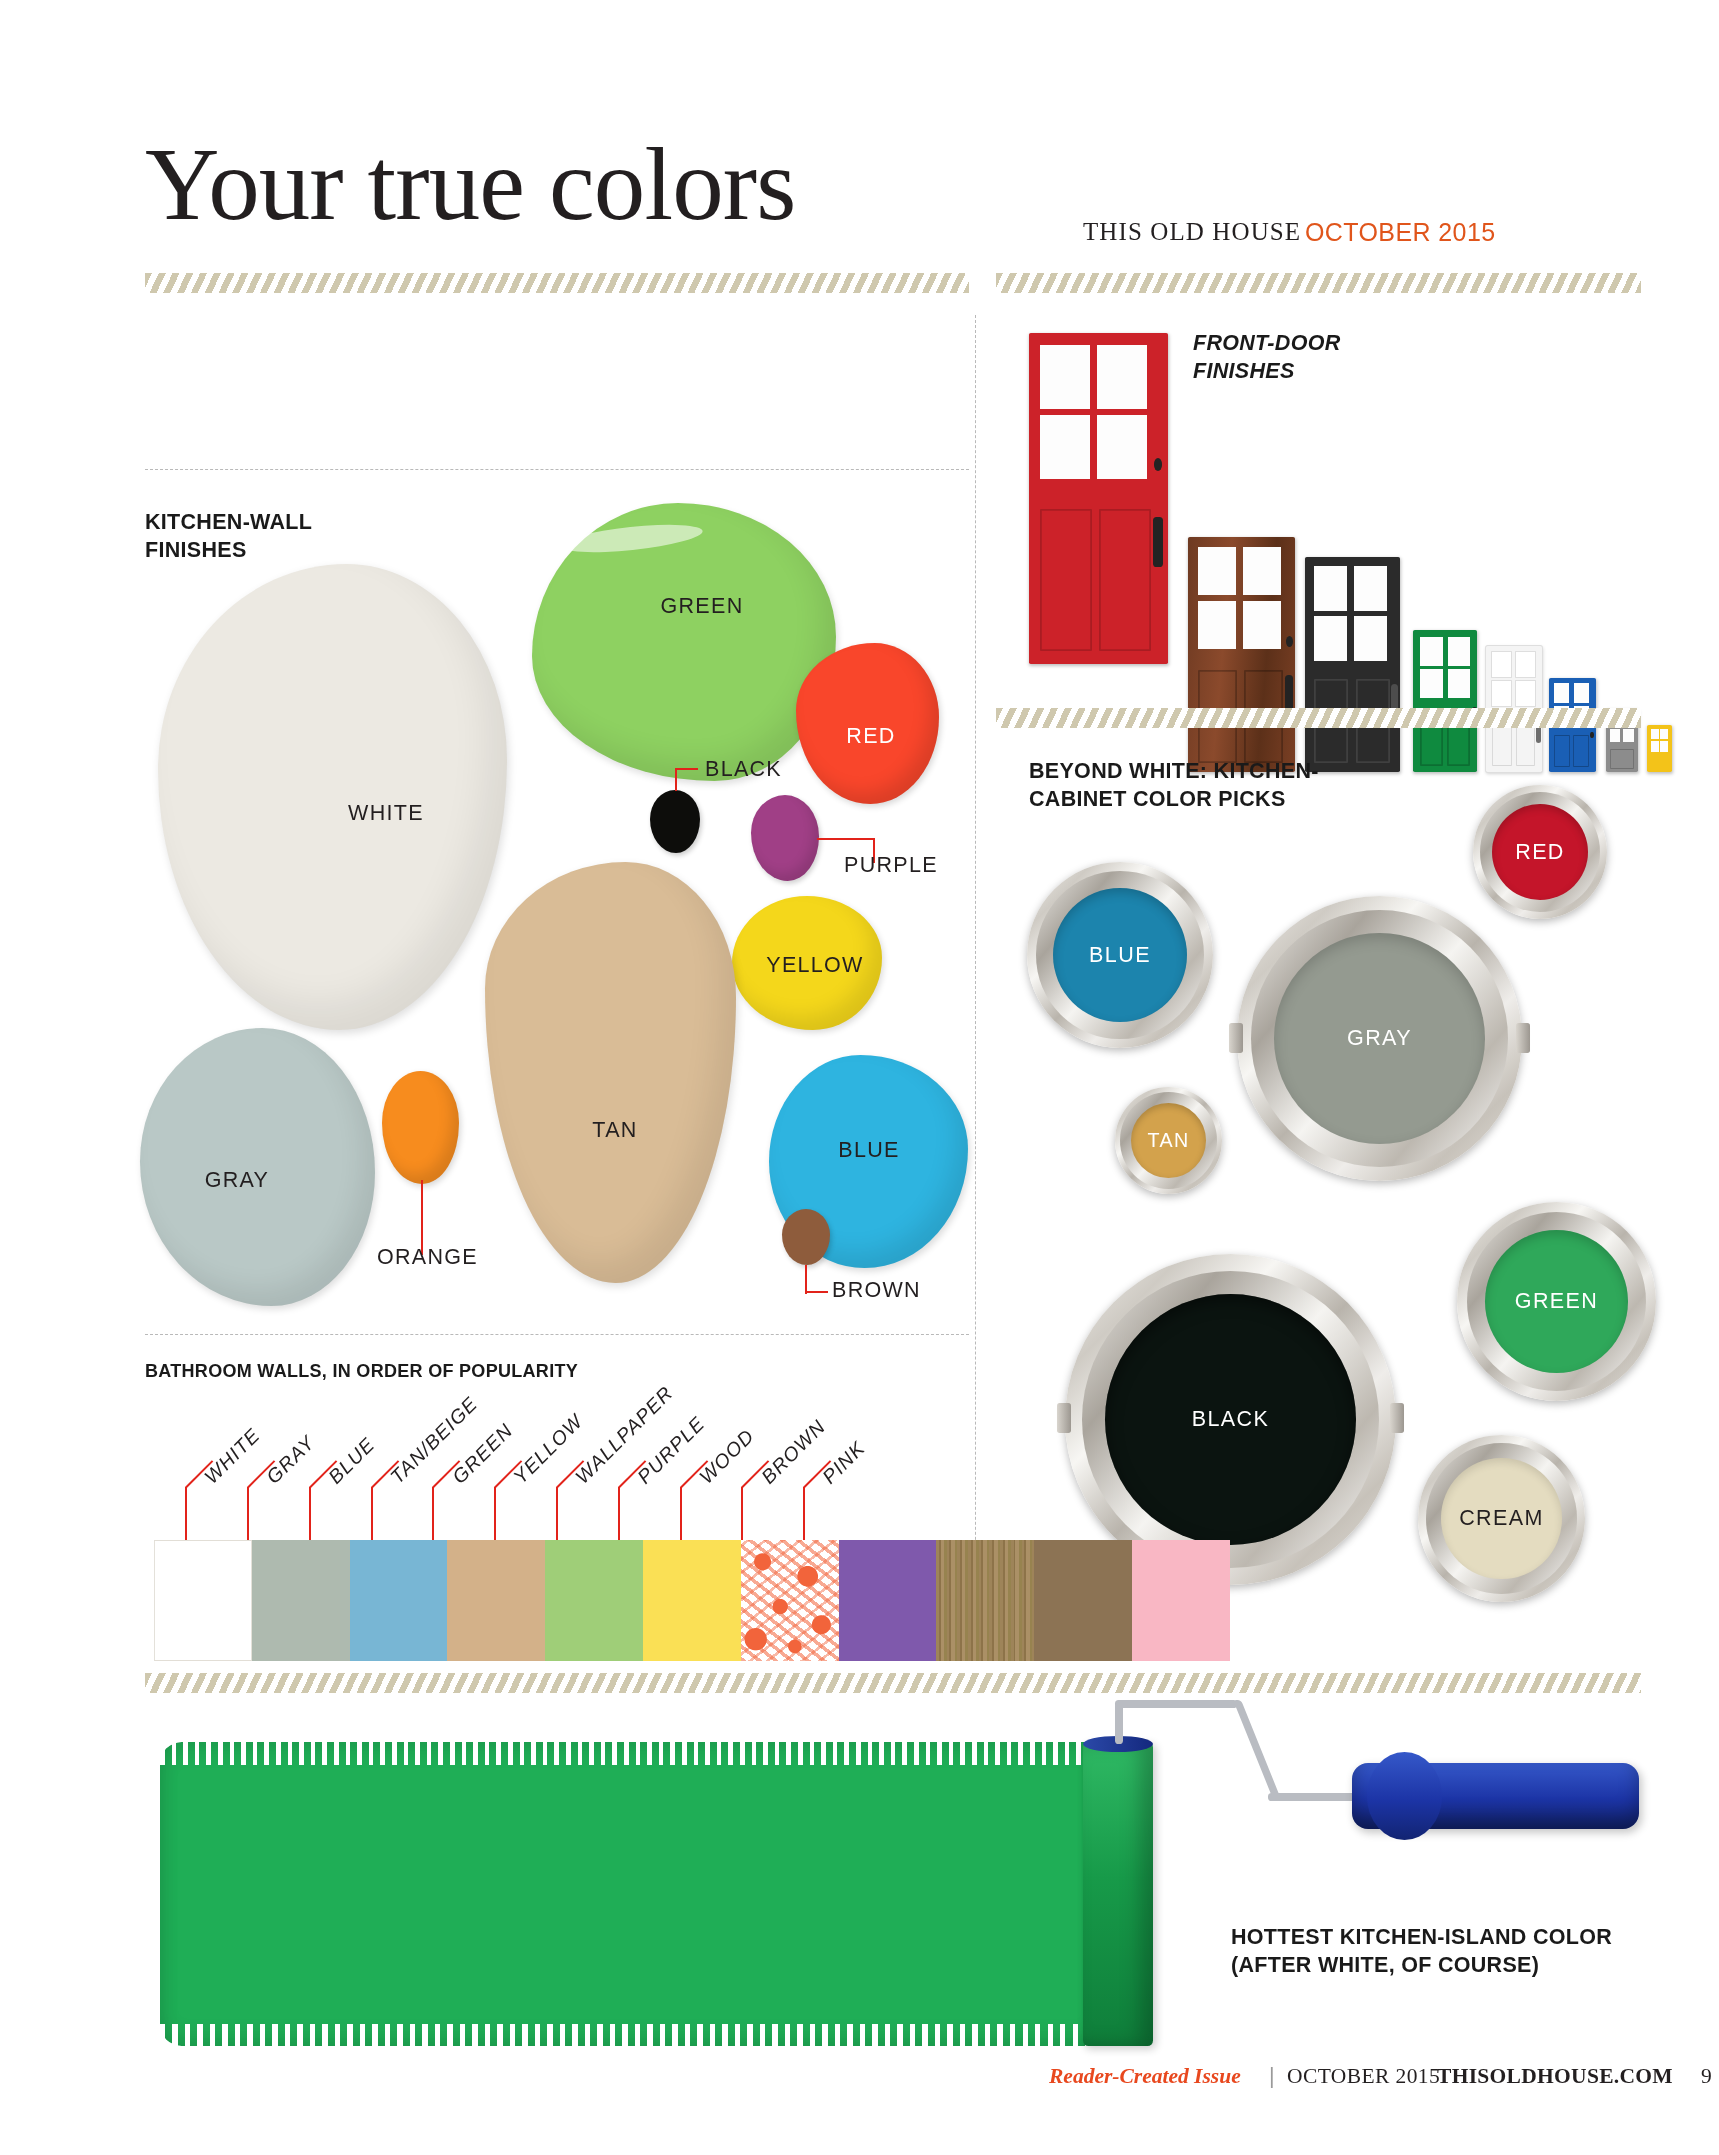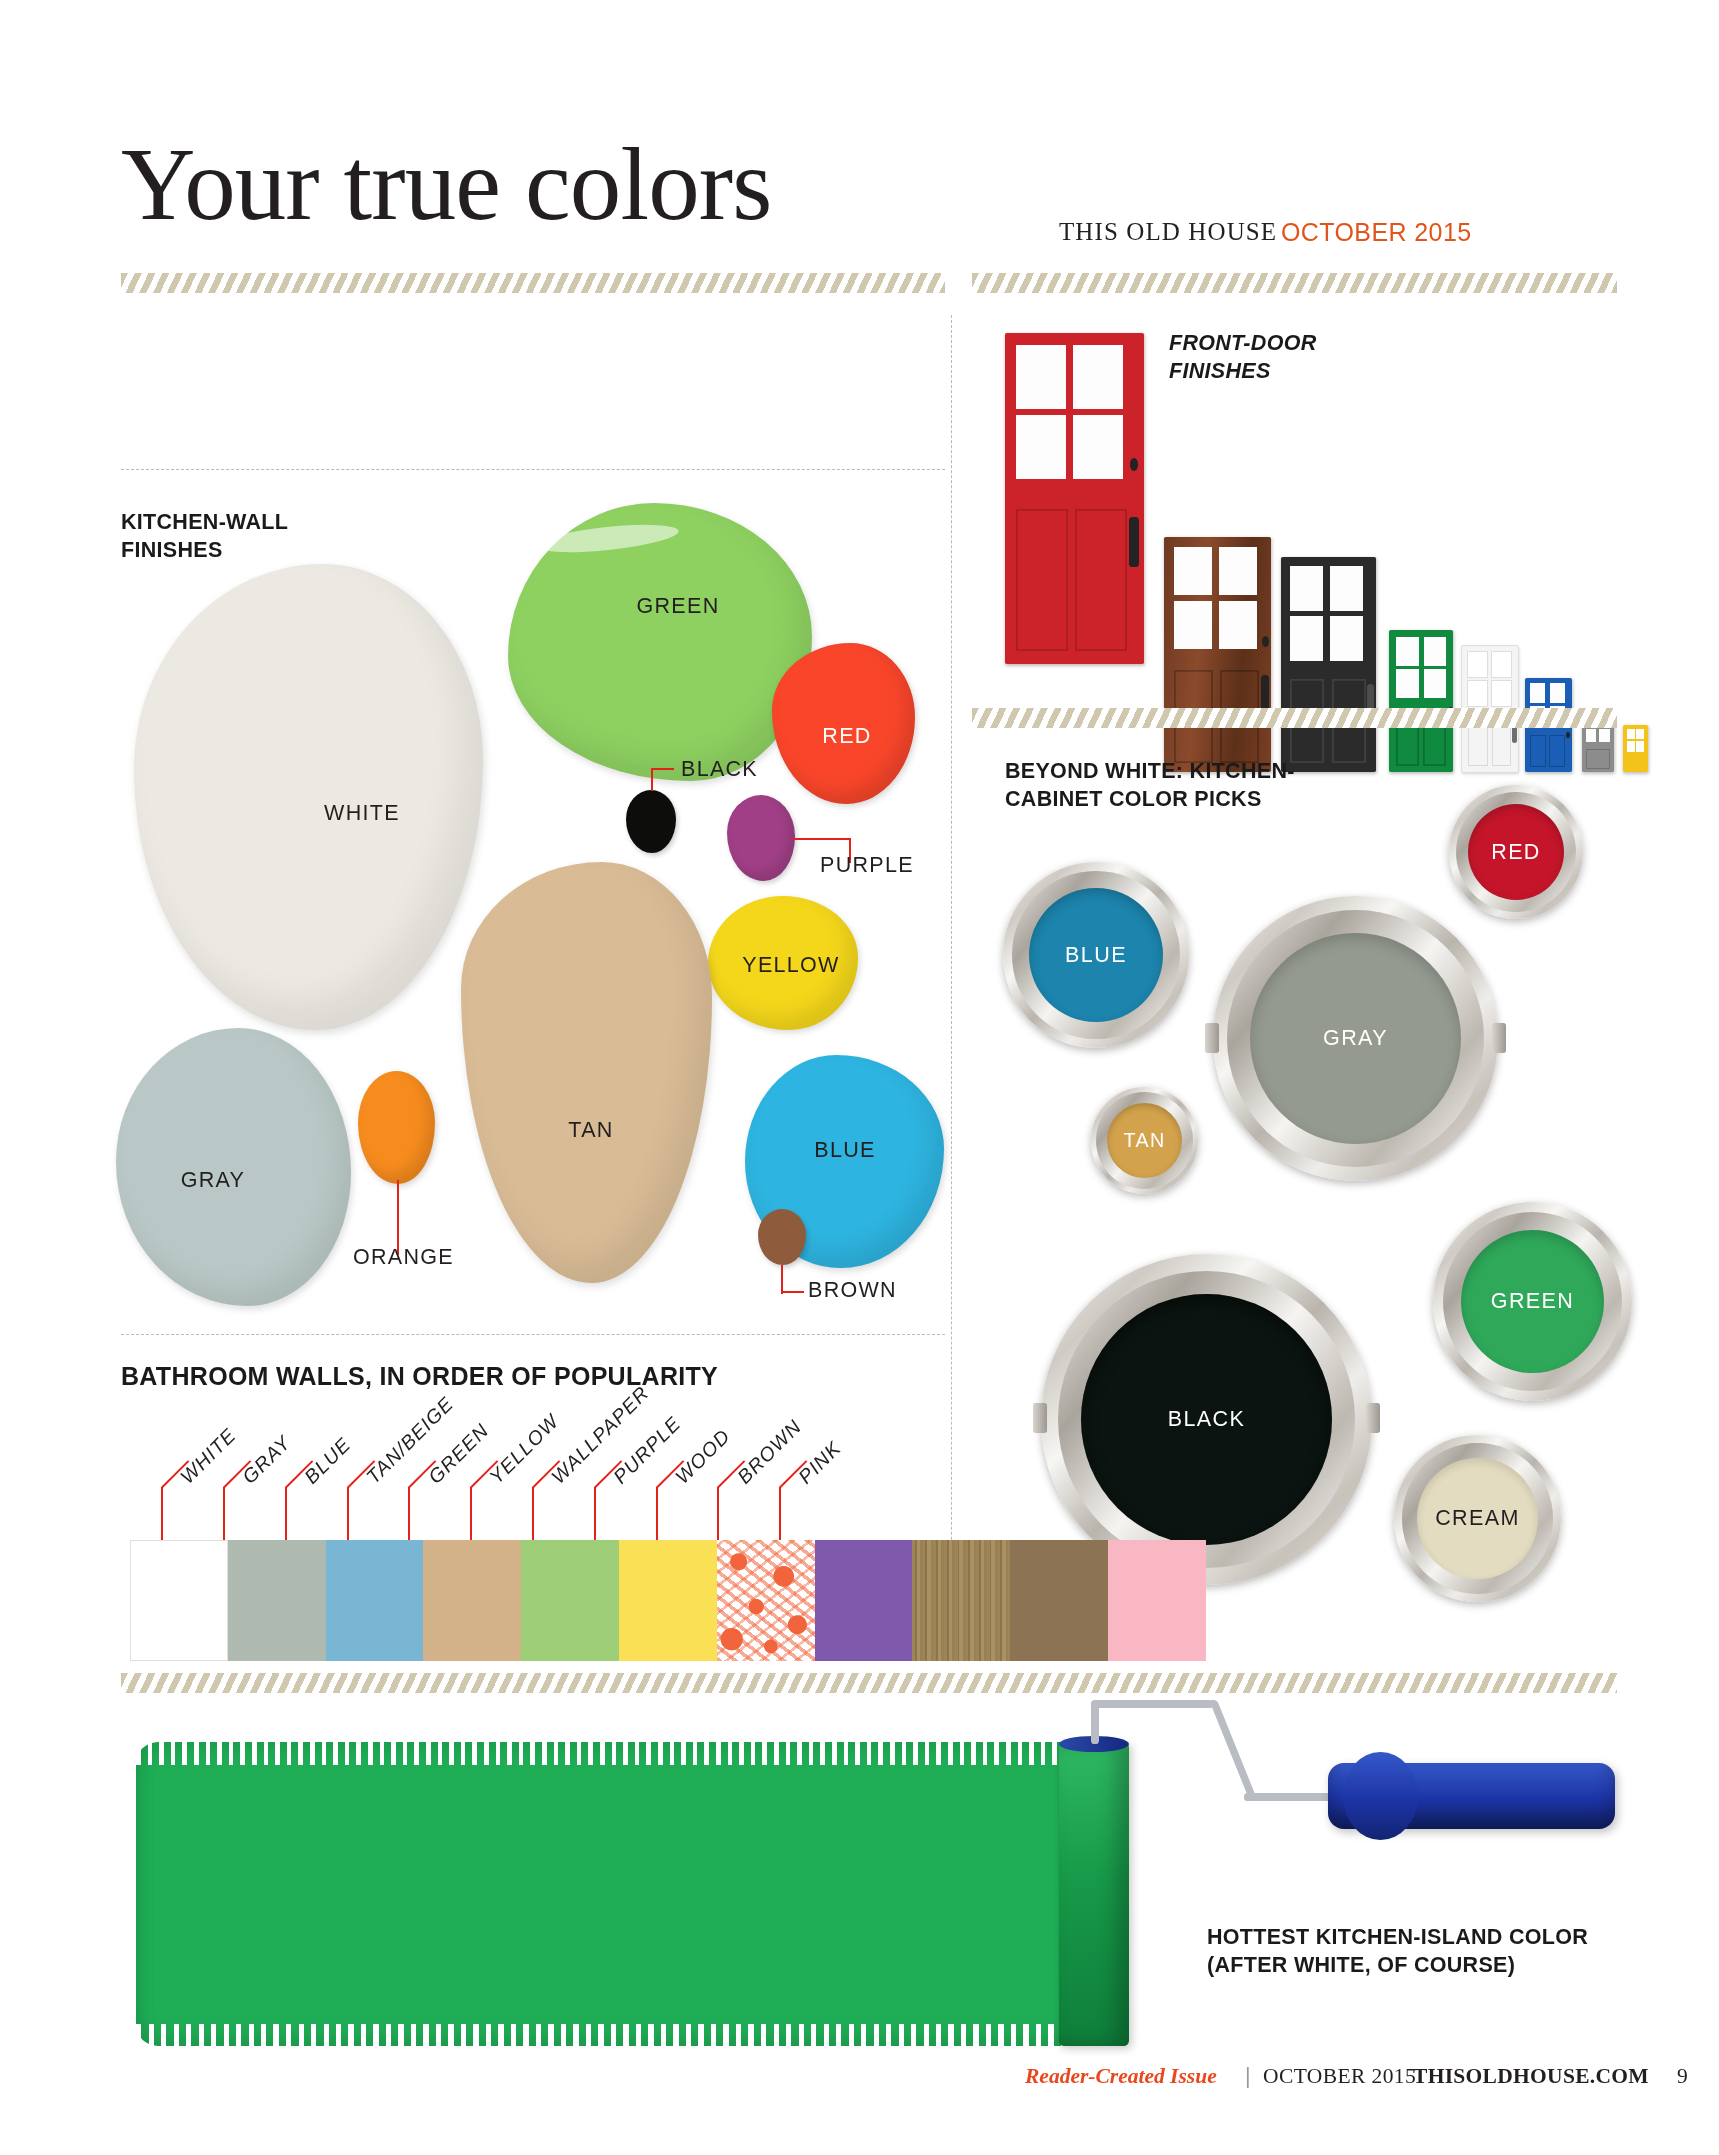--- a/index.html
+++ b/index.html
@@ -1,17 +1,17 @@
 <!DOCTYPE html>
 <html style="font-size:14.3px"><head>
 <meta charset="utf-8">
 <style>
   html,body{margin:0;padding:0;background:#fff;}
   body{width:1720px;height:2156px;position:relative;font-family:"Liberation Sans",sans-serif;overflow:hidden;}
-  .page{position:absolute;inset:0;background:#fff;}
+  .page{position:absolute;inset:0;background:#fff;margin-left:24px;}
 
   
   .title{position:absolute;left:121px;top:133px;font-family:"Liberation Serif",serif;
     font-size:103px;line-height:1;letter-spacing:-0.9px;color:#231f20;white-space:nowrap;}
   .kicker{position:absolute;left:1059px;top:218px;font-family:"Liberation Serif",serif;
     font-size:25px;letter-spacing:1.1px;color:#231f20;white-space:nowrap;}
   .kicker-date{position:absolute;left:1281px;top:218px;font-size:25px;letter-spacing:0.4px;
     color:#e0551b;white-space:nowrap;}
 
   
@@ -296,21 +296,21 @@
   </div>
 
   <div class="can" style="left:1394px;top:1435px;width:167px;height:167px;">
     <div class="rim"></div>
     <div class="paint" style="inset:14%;background:#e4dcc0;box-shadow:inset 0 3.6px 9px rgba(0,0,0,.12);">
       <span class="canlabel" style="color:#231f20;">CREAM</span>
     </div>
   </div>
 
   <div class="hdash" style="left:121px;top:1334px;width:824px;"></div>
-  <div class="shead" style="left:121px;top:1360px;font-size:25px;">BATHROOM WALLS, IN ORDER OF POPULARITY</div>
+  <div class="shead" style="left:121px;top:1360px;font-size:18px;">BATHROOM WALLS, IN ORDER OF POPULARITY</div>
 
   <div>
     <div class="leader" style="left:161px;top:1487px;width:1.8px;height:54px;"></div>
     <div class="leader" style="left:161px;top:1487px;width:38px;height:1.8px;transform:rotate(-45deg);transform-origin:0 0;"></div>
     <div class="leader" style="left:223px;top:1487px;width:1.8px;height:54px;"></div>
     <div class="leader" style="left:223px;top:1487px;width:38px;height:1.8px;transform:rotate(-45deg);transform-origin:0 0;"></div>
     <div class="leader" style="left:285px;top:1487px;width:1.8px;height:54px;"></div>
     <div class="leader" style="left:285px;top:1487px;width:38px;height:1.8px;transform:rotate(-45deg);transform-origin:0 0;"></div>
     <div class="leader" style="left:347px;top:1487px;width:1.8px;height:54px;"></div>
     <div class="leader" style="left:347px;top:1487px;width:38px;height:1.8px;transform:rotate(-45deg);transform-origin:0 0;"></div>

